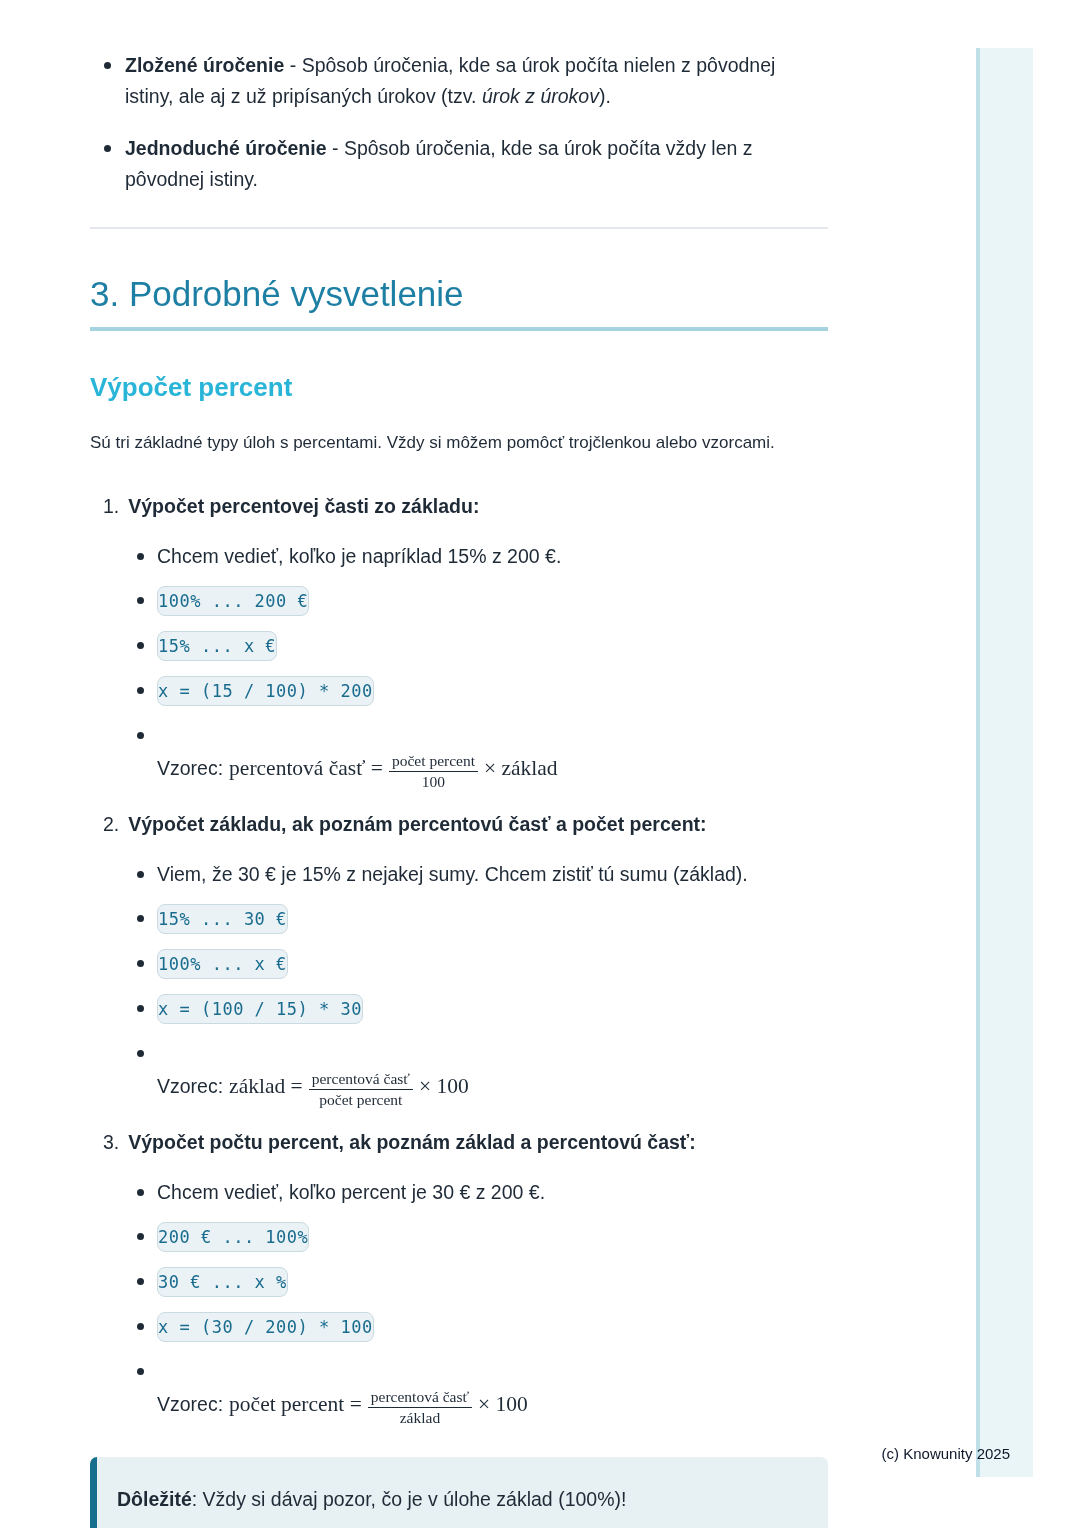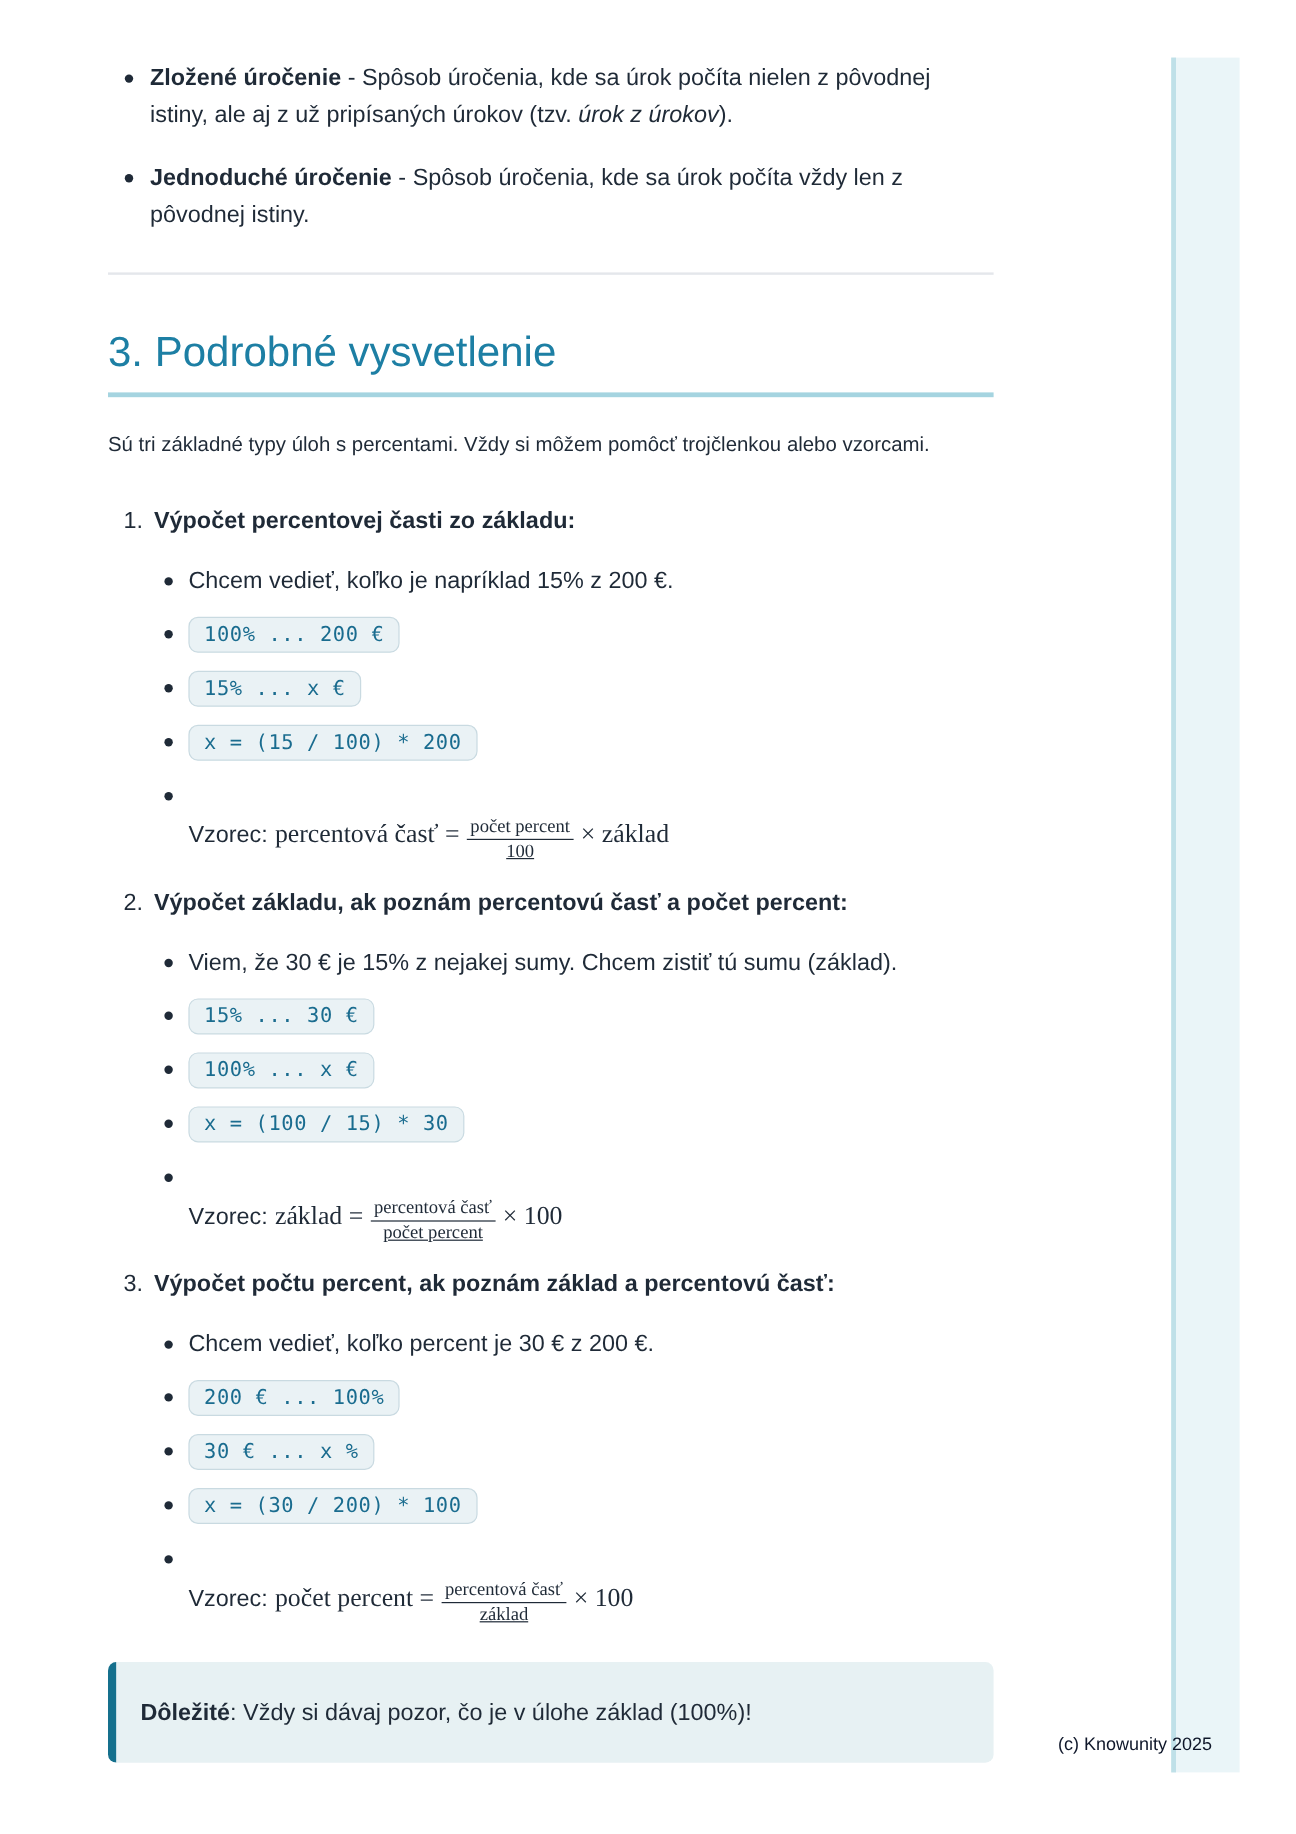--- a/index.html
+++ b/index.html
@@ -36,31 +36,31 @@
   .task-num { margin-right:9px; }
   .task-title .t { font-weight:bold; }
 
   .sublist { margin-top:20px; }
   .srow { display:flex; margin-bottom:14px; }
   .srow .dot { width:7px; height:7px; margin:12px 13px 0 47px; }
   .scontent { flex:1 1 auto; font-size:19.5px; line-height:30px; }
 
   .chip { display:inline-block; font-family:"DejaVu Sans Mono", monospace; font-size:17px;
           line-height:20px; letter-spacing:0.5px; color:#1a6c8f; background:#eaf2f5;
-          border:1px solid #c9dae1; border-radius:8px; padding:4px 12px;text-align:right; }
+          border:1px solid #c9dae1; border-radius:8px; padding:4px 0;text-align:right; }
 
   .formula-row { margin-bottom:0; }
   .f-label { font-size:19.5px;text-align:center; }
   .f-math { font-family:"Liberation Serif", serif; font-size:21.5px; margin-left:6px; white-space:nowrap; }
   .f-math .lhs { margin-right:6px; }
   .f-math .rhs { margin-left:6px; }
   .frac { display:inline-block; text-align:center; vertical-align:-12px; line-height:normal;margin-top:32px; }
   .frac .num { display:block; font-size:15.5px; line-height:18px; padding:0 3px 1px 3px;
                border-bottom:1.5px solid #1f2a37; }
-  .frac .den { display:block; font-size:15.5px; line-height:18px; padding-top:1px;text-decoration:underline; }
+  .frac .den { display:block; font-size:15.5px; line-height:18px; padding-top:1px; }
 
   .callout { margin-top:30px; background:#e7f1f3; border-left:7px solid #15708d;
              border-radius:7px; padding:27px 24px 27px 20px; }
   .callout-text { font-size:19.5px; line-height:30px; }
 
   .copyright { position:absolute; top:1445px; right:70px; font-size:15px; color:#0f172a; z-index:2; }
 </style>
 </head>
 <body>
 
@@ -77,20 +77,21 @@
       <div class="brow">
         <span class="dot"></span>
         <div class="btext"><span class="b">Jednoduché úročenie</span><span> - Spôsob úročenia, kde sa úrok počíta vždy len z pôvodnej istiny.</span></div>
       </div>
     </div>
 
     <hr class="divider">
 
     <h2 class="section">3. Podrobné vysvetlenie</h2>
 
+    <h3 class="subsection">Výpočet percent</h3>
 
     <p class="intro">Sú tri základné typy úloh s percentami. Vždy si môžem pomôcť trojčlenkou alebo vzorcami.</p>
 
     <div class="tasks">
 
       <div class="task">
         <div class="task-title"><span class="task-num">1.</span><span class="t">Výpočet percentovej časti zo základu:</span></div>
         <div class="sublist">
           <div class="srow">
             <span class="dot"></span>

